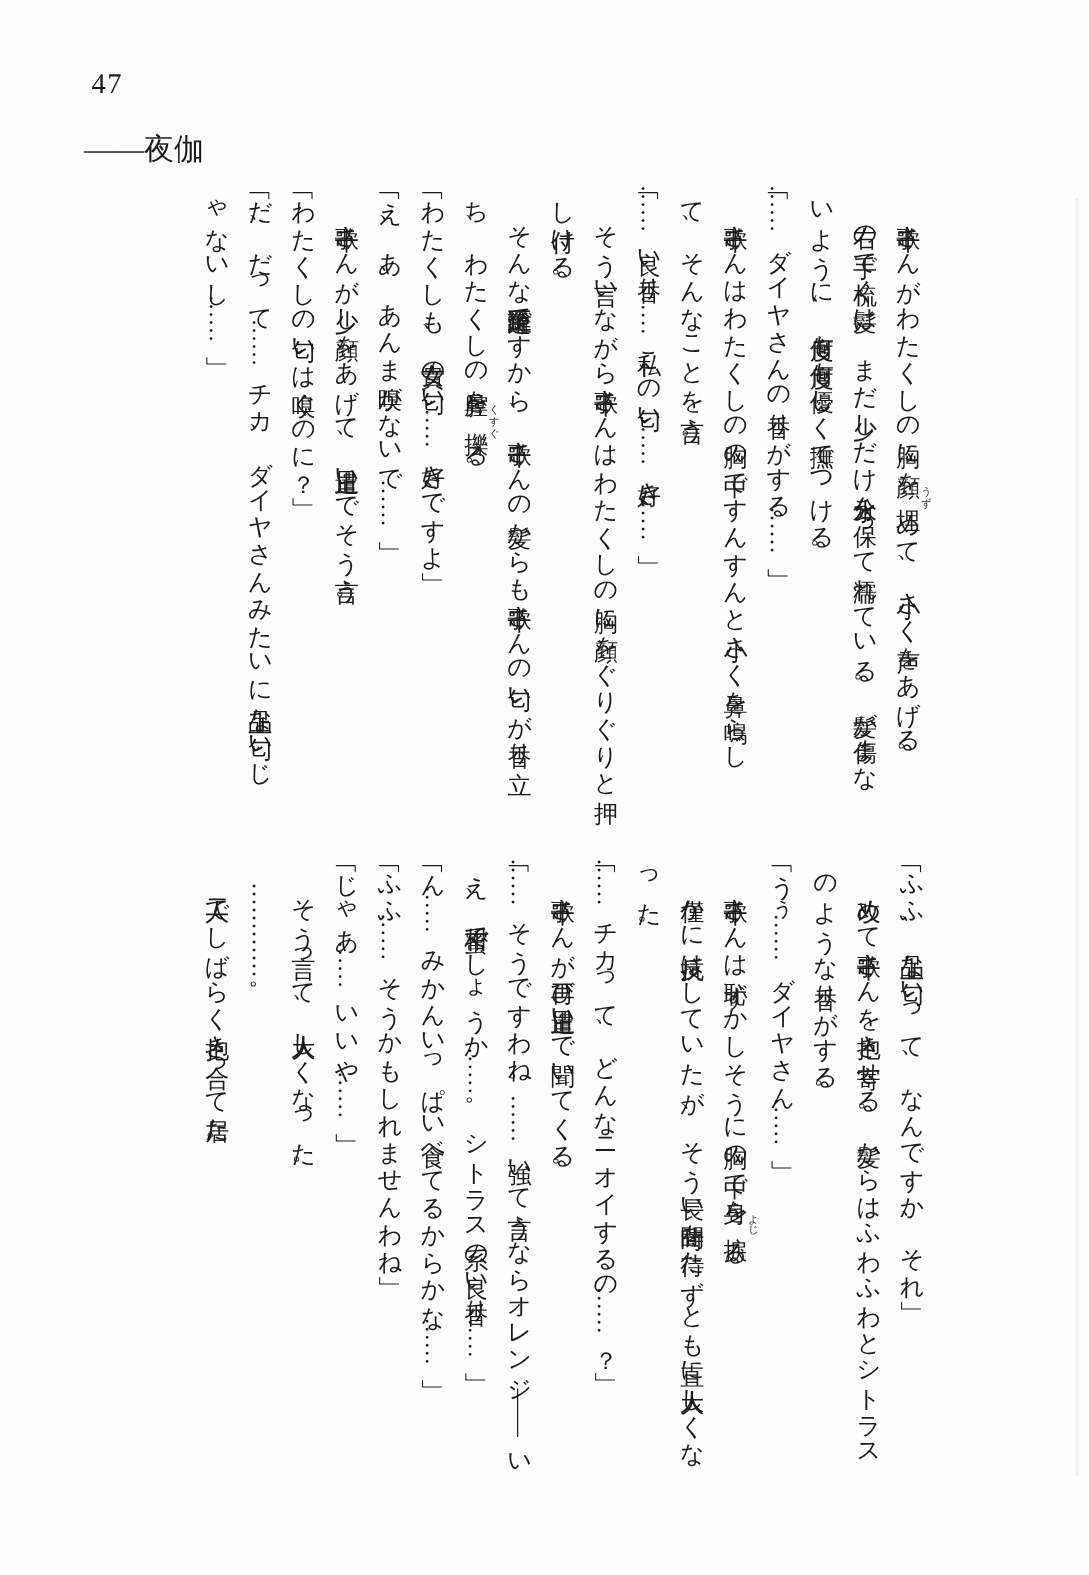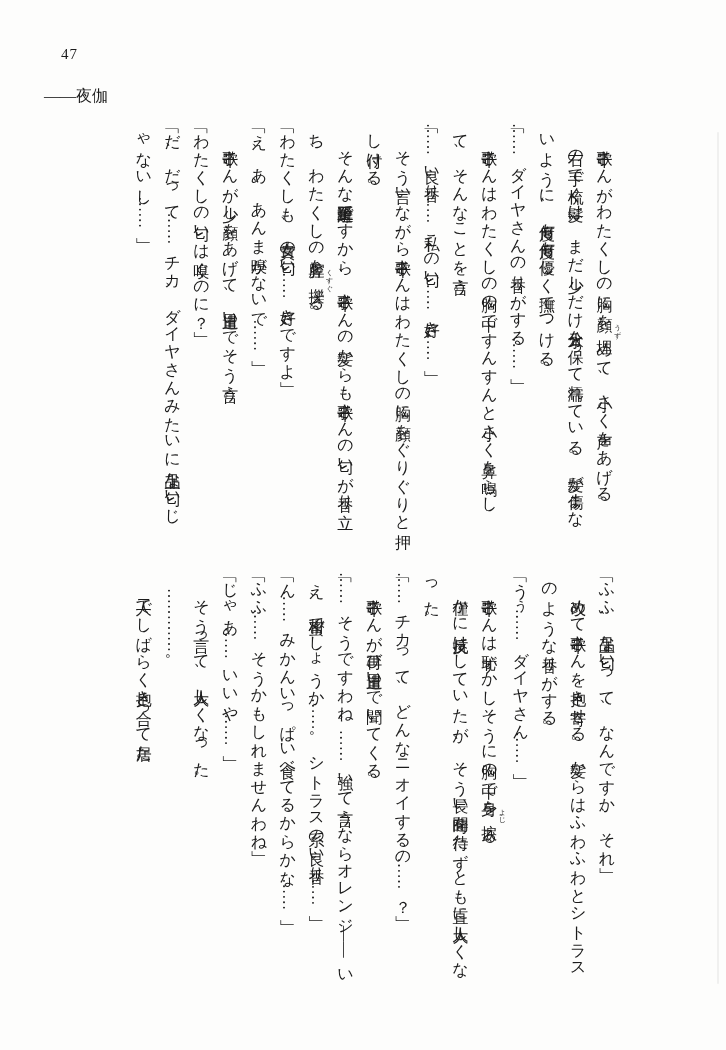--- a/index.html
+++ b/index.html
@@ -13,28 +13,28 @@
     height: 1050px;
     background: #fdfdfc;
     overflow: hidden;
     font-family: "Liberation Serif", "DejaVu Serif", serif;
     color: #1b1b1b;
   }
   .page-number {
     position: absolute;
     left: 61px;
     top: 46px;
-    font-size: 15px;
+    font-size: 19px;
     letter-spacing: 1px;
   }
   .running-header {
     position: absolute;
-    left: 44px;
+    left: 56px;
     top: 86px;
-    font-size: 16px;
+    font-size: 20px;
   }
   .tier {
     position: absolute;
     right: 105px;
     height: 406px;
     writing-mode: vertical-rl;
     text-orientation: mixed;
     font-size: 16px;
     line-height: 1.8;
   }

